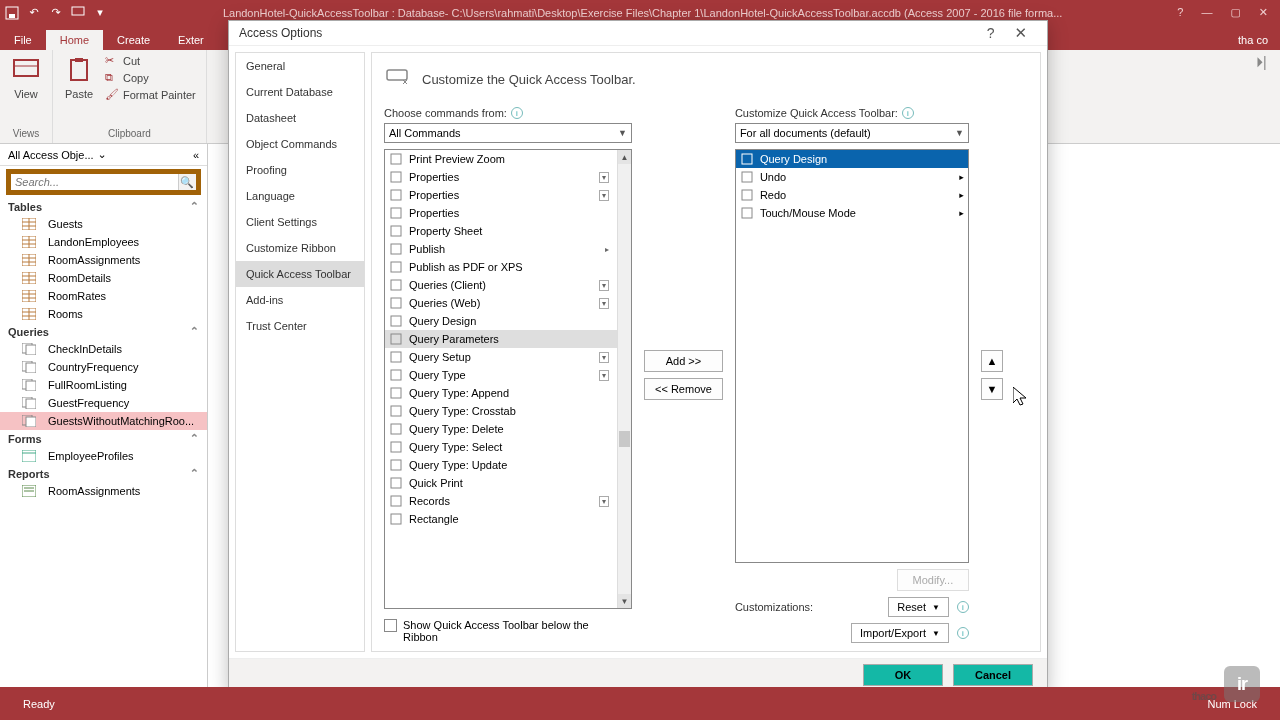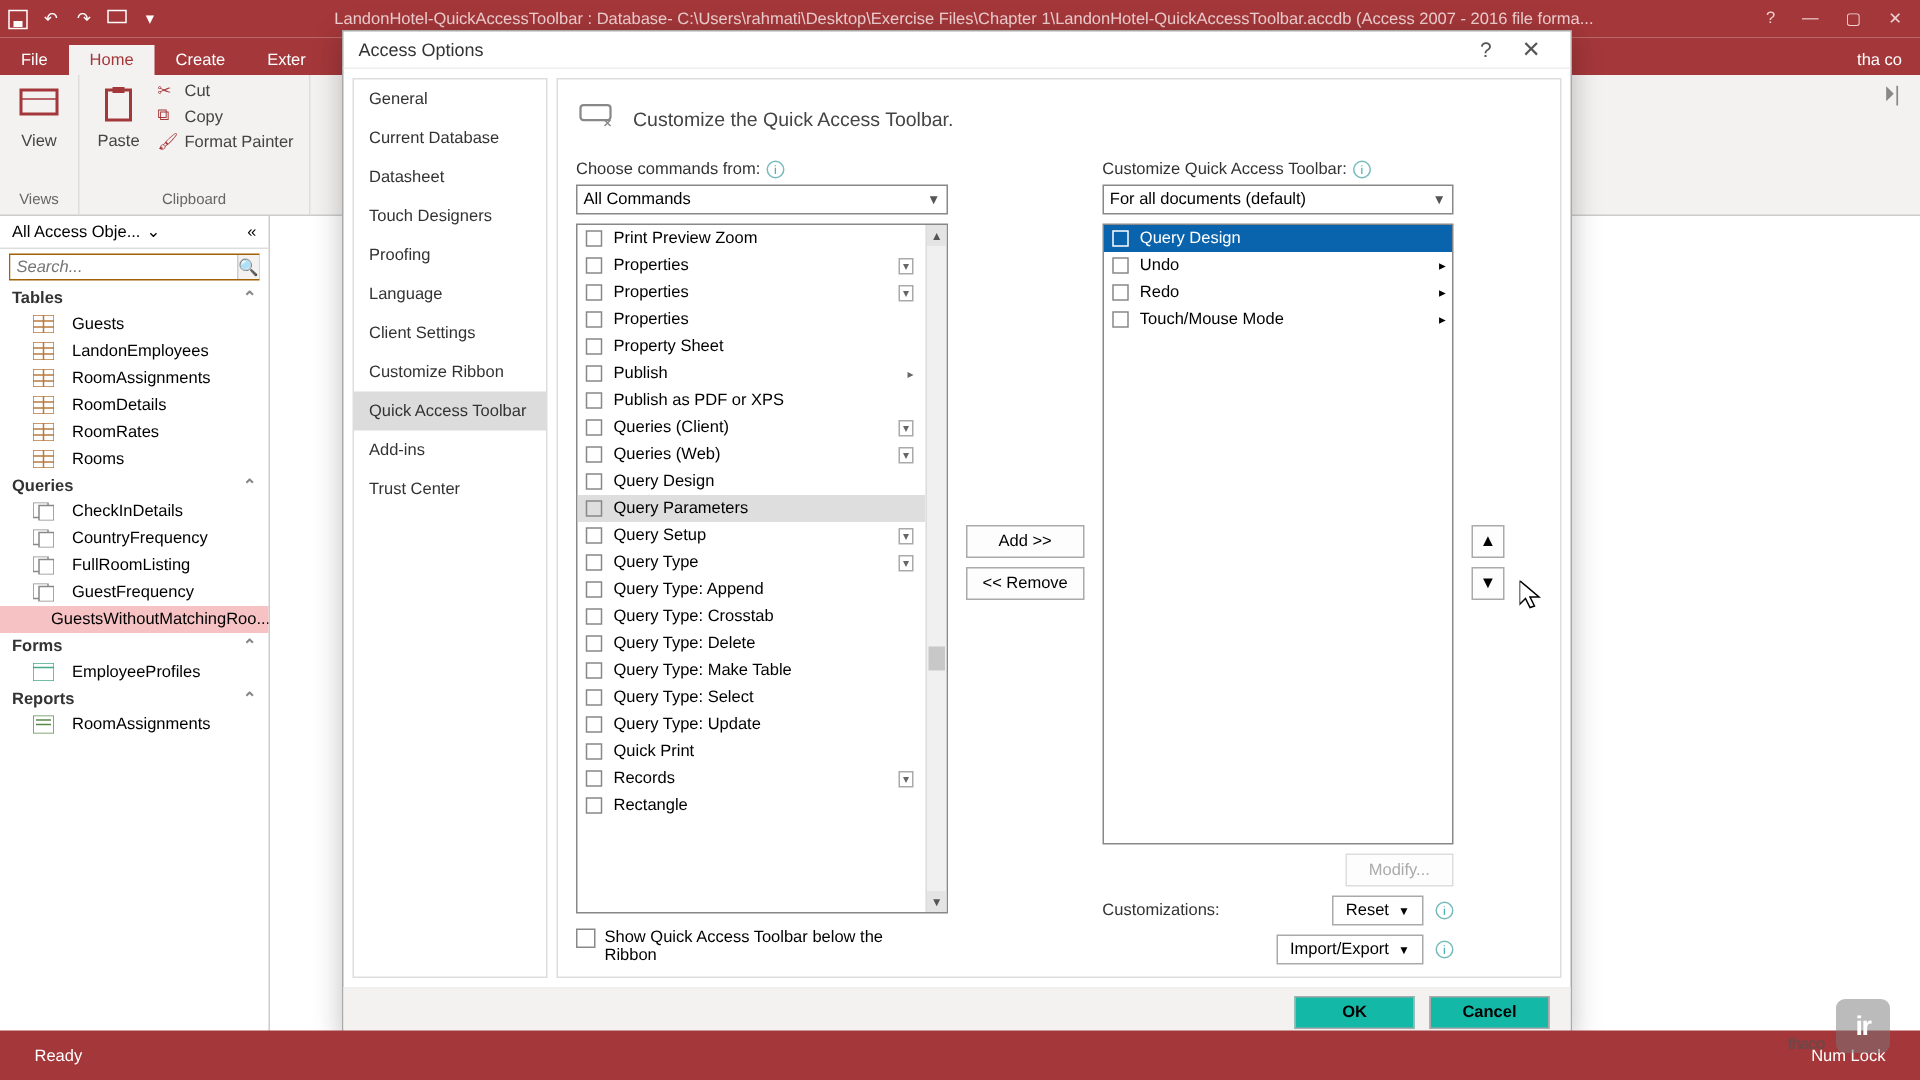--- a/index.html
+++ b/index.html
@@ -25,24 +25,24 @@
 .ribgrp-lbl { text-align:center; color:#666; font-size:10px; }
 .ribbig { display:flex; flex-direction:column; align-items:center; color:#444; gap:2px; }
 .ribicon { width:32px; height:32px; display:flex; align-items:center; justify-content:center; color:#a4373a; }
 .ribitems { display:flex; gap:10px; align-items:flex-start; }
 .ribcol { display:flex; flex-direction:column; gap:3px; color:#444; }
 .ribrow { display:flex; gap:4px; align-items:center; }
 .smicon { width:14px; height:14px; color:#a4373a; }
 
 
 .content { position:absolute; top:144px; bottom:22px; left:0; right:0; display:flex; }
-.nav { width:180px; border-right:1px solid #ccc; background:#fff; display:flex; flex-direction:column; }
+.nav { width:208px; border-right:1px solid #ccc; background:#fff; display:flex; flex-direction:column; }
 .nav-hdr { padding:4px 8px; font-size:15px; font-weight:400; display:flex; align-items:center; border-bottom:1px solid #ddd;}
 .nav-hdr .chev { margin-left:auto; }
-.nav-search { margin:3px 6px; border:1px solid #a16207; display:flex; }
+.nav-search { margin:3px 6px; border:5px solid #a16207; display:flex; }
 .nav-search input { flex:1; border:none; outline:none; padding:2px 4px; font-size:11px; font-style:italic; color:#888;}
 .nav-search .sbtn { width:18px; display:flex; align-items:center; justify-content:center; background:#f3f2f1; border-left:1px solid #ccc;}
 .nav-sect { padding:2px 8px; font-weight:600; color:#333; display:flex; align-items:center; }
 .nav-sect .col { margin-left:auto; color:#888; }
 .nav-item { padding:3px 8px 3px 22px; display:flex; gap:12px; align-items:center; cursor:pointer; white-space:nowrap; overflow:hidden; }
 .nav-item.sel { background:#f6c2c4; }
 .nav-icn { width:14px; height:12px; }
 
 
 .dlg { position:absolute; left:228px; top:20px; width:820px; height:672px; background:#fff; border:1px solid #aaa; box-shadow:0 4px 18px rgba(0,0,0,.25); display:flex; flex-direction:column; }
@@ -341,21 +341,21 @@
   <div class="dlg-title">
     <span class="dlg-title-text">Access Options</span>
     <span class="help">?</span>
     <span class="close">✕</span>
   </div>
   <div class="dlg-body">
     <div class="catlist" id="catlist">
         <div class="cat">General</div>
         <div class="cat">Current Database</div>
         <div class="cat">Datasheet</div>
-        <div class="cat">Touch Designers</div>
+        <div class="cat">Object Commands</div>
         <div class="cat">Proofing</div>
         <div class="cat">Language</div>
         <div class="cat">Client Settings</div>
         <div class="cat">Customize Ribbon</div>
         <div class="cat sel">Quick Access Toolbar</div>
         <div class="cat">Add-ins</div>
         <div class="cat">Trust Center</div>
       </div>
     <div class="main">
       <div class="main-hdr">
@@ -514,29 +514,20 @@
                   <span>Query Type: Crosstab</span>
                   <span class="sub"></span>
                 </div>
                 <div class="cmd-item">
                   <span class="cmd-icn">
                     <svg width="12" height="12">
                       <rect x="1" y="1" width="10" height="10" fill="none" stroke="#888"></rect>
                     </svg>
                   </span>
                   <span>Query Type: Delete</span>
-                  <span class="sub"></span>
-                </div>
-                <div class="cmd-item">
-                  <span class="cmd-icn">
-                    <svg width="12" height="12">
-                      <rect x="1" y="1" width="10" height="10" fill="none" stroke="#888"></rect>
-                    </svg>
-                  </span>
-                  <span>Query Type: Make Table</span>
                   <span class="sub"></span>
                 </div>
                 <div class="cmd-item">
                   <span class="cmd-icn">
                     <svg width="12" height="12">
                       <rect x="1" y="1" width="10" height="10" fill="none" stroke="#888"></rect>
                     </svg>
                   </span>
                   <span>Query Type: Select</span>
                   <span class="sub"></span>

